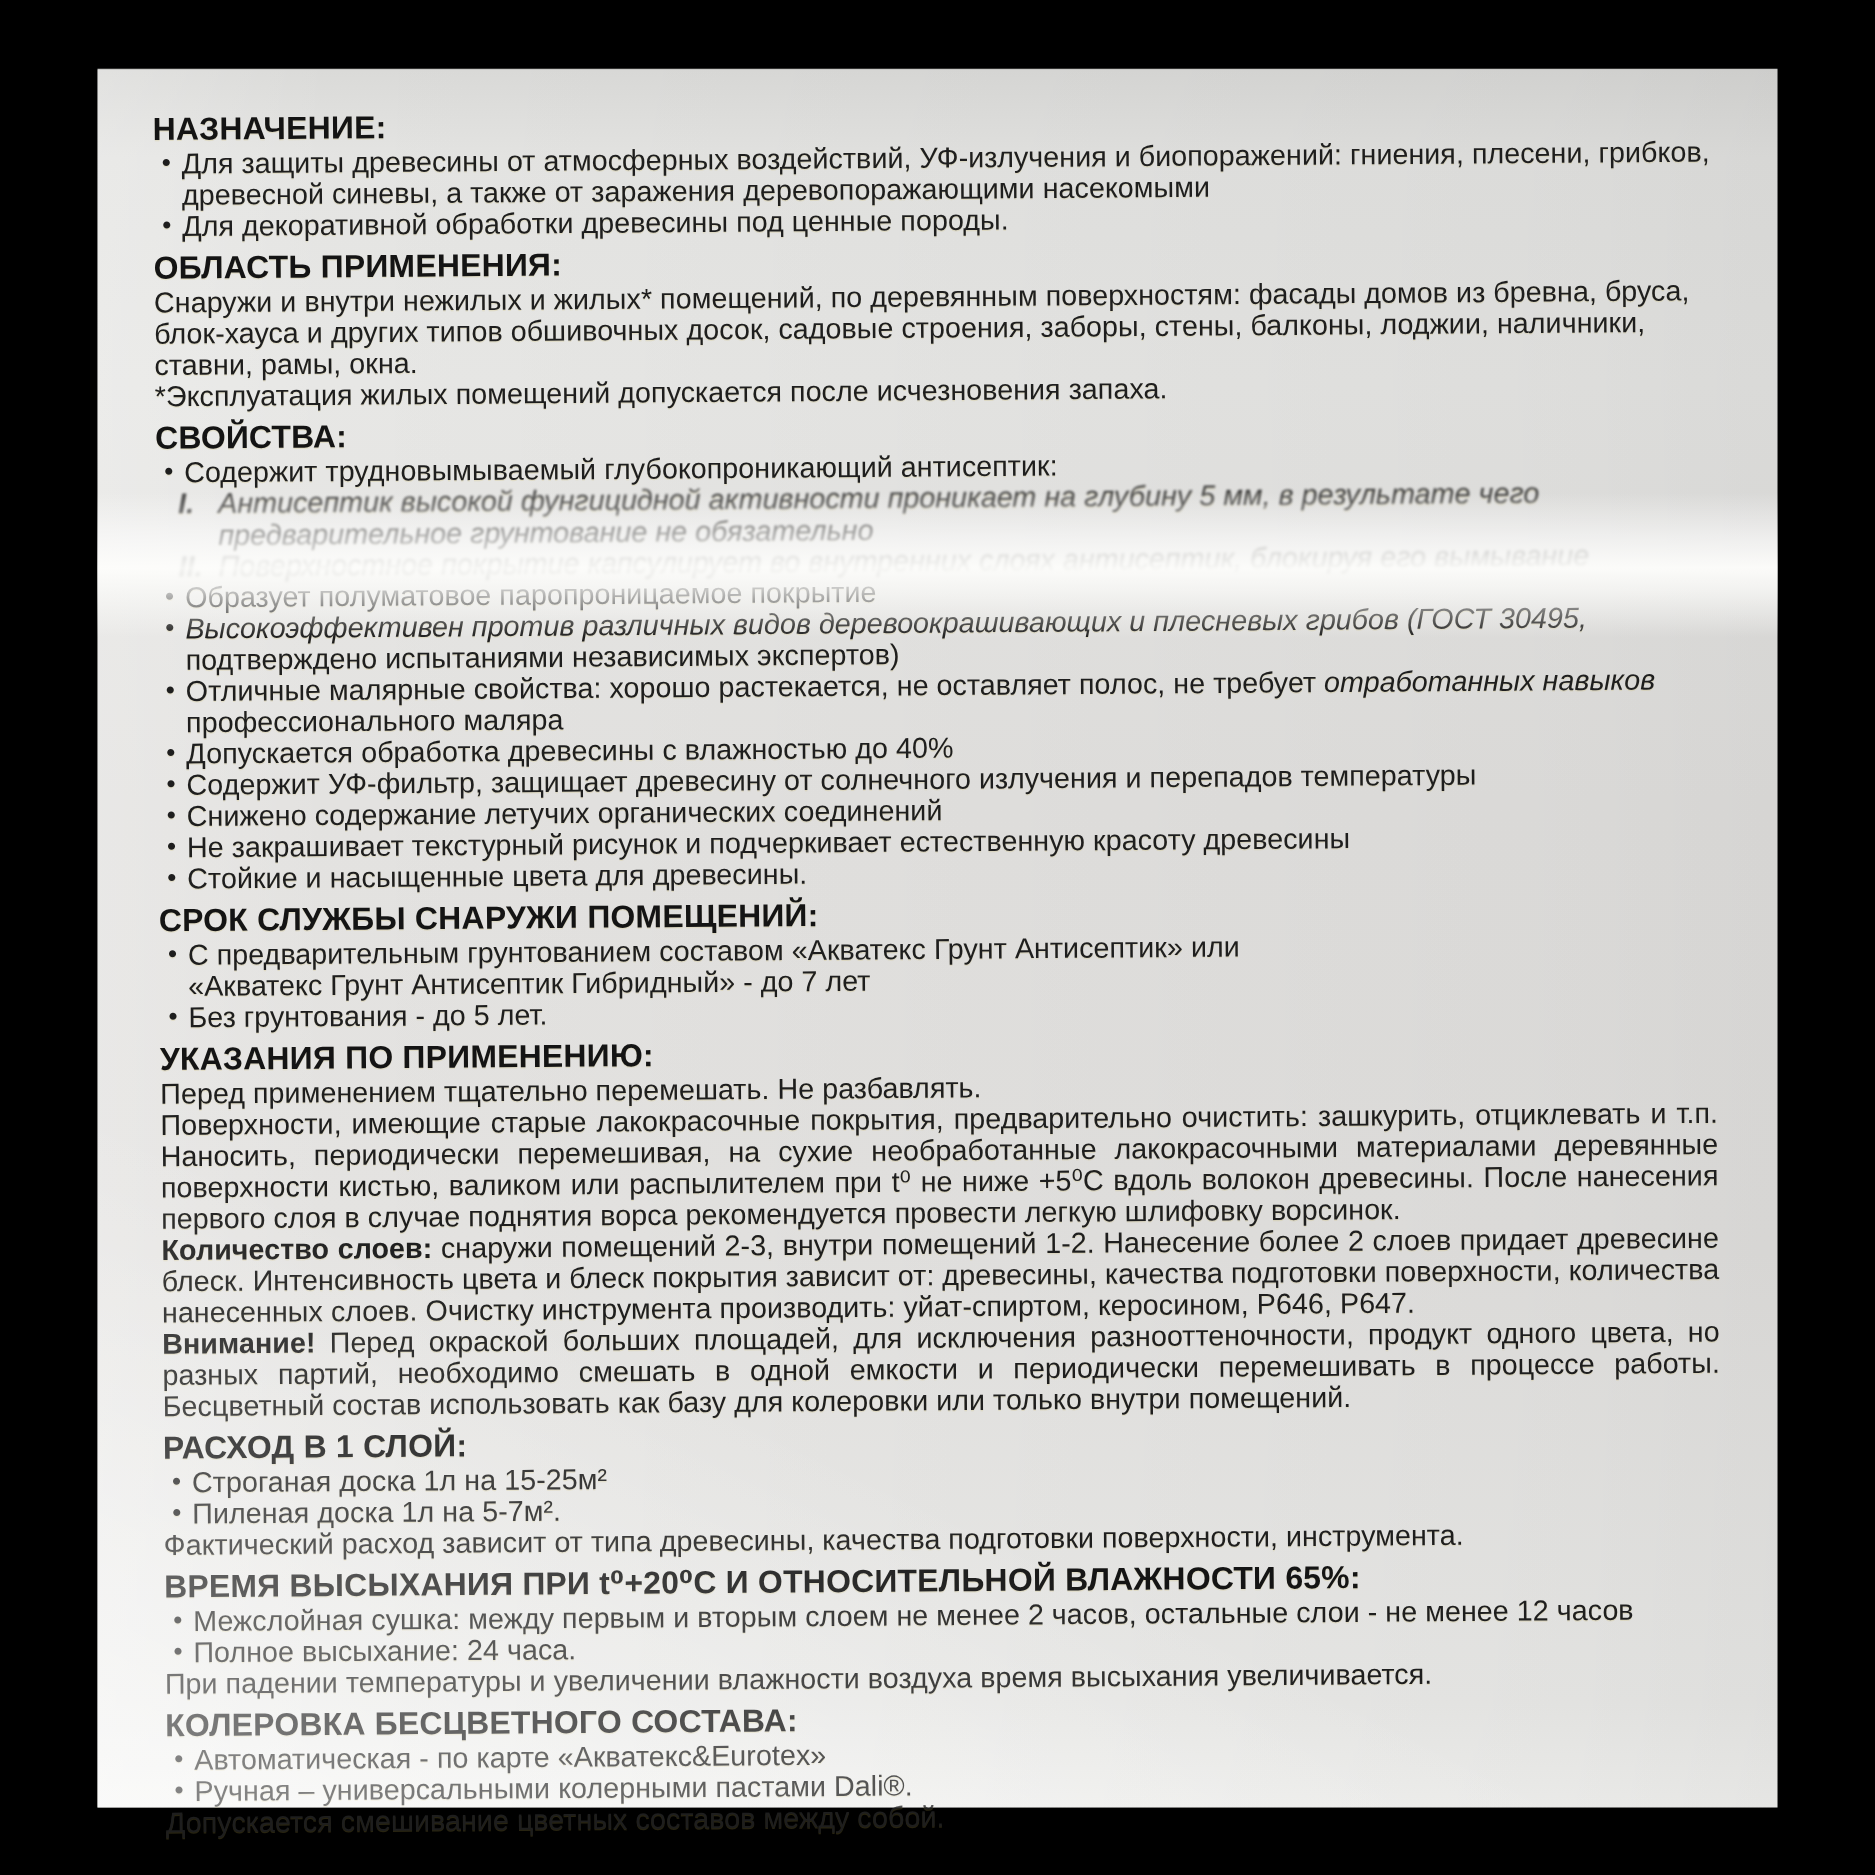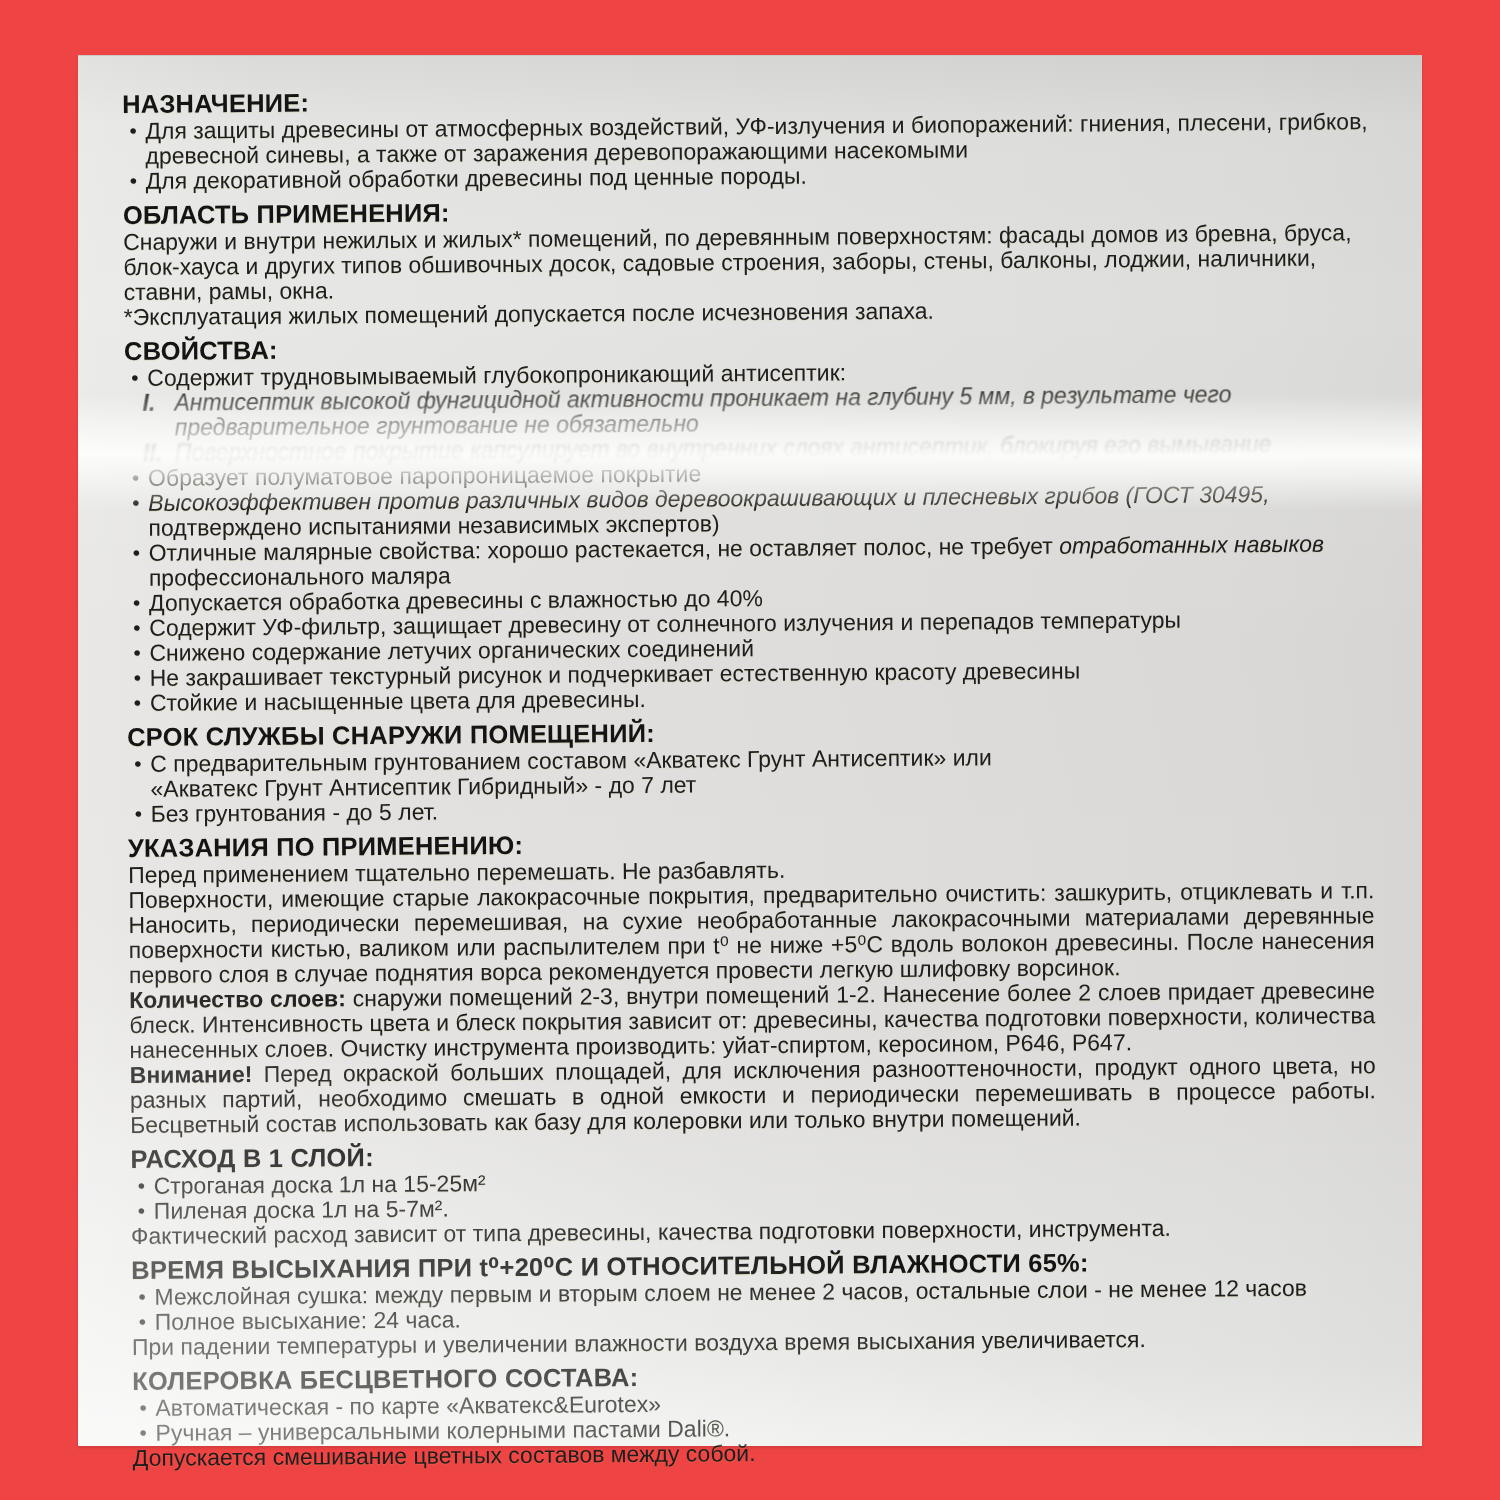--- a/index.html
+++ b/index.html
@@ -1,21 +1,21 @@
 <!DOCTYPE html>
 <html lang="ru"><head>
 <meta charset="utf-8">
 <style>
   html,body{margin:0;padding:0;}
   body{
     width:1500px;height:1500px;position:relative;background:#ffffff;
     font-family:"Liberation Sans","DejaVu Sans",sans-serif;
     overflow:hidden;
   }
-  .photo{position:absolute;inset:0;background:#ef4444;}
+  .photo{position:absolute;inset:0;background:#000000;}
   .label{
     position:absolute;left:78px;top:55px;width:1344px;height:1390px;
     background:
       linear-gradient(90deg, rgba(255,255,255,.20) 0%, rgba(0,0,0,0) 14%, rgba(0,0,0,.045) 88%, rgba(0,0,0,.06) 100%),
       linear-gradient(180deg,#dadad8 0%,#e4e4e2 5%,#e7e7e5 18%,#e3e2e0 42%,#e4e3e1 68%,#ececea 94%,#f4f4f2 100%);
     border-top:1px solid #c9c9c7;
     box-shadow:0 2px 3px rgba(0,0,0,.12);
   }
   .label::after{ 
     content:"";position:absolute;inset:0;pointer-events:none;

